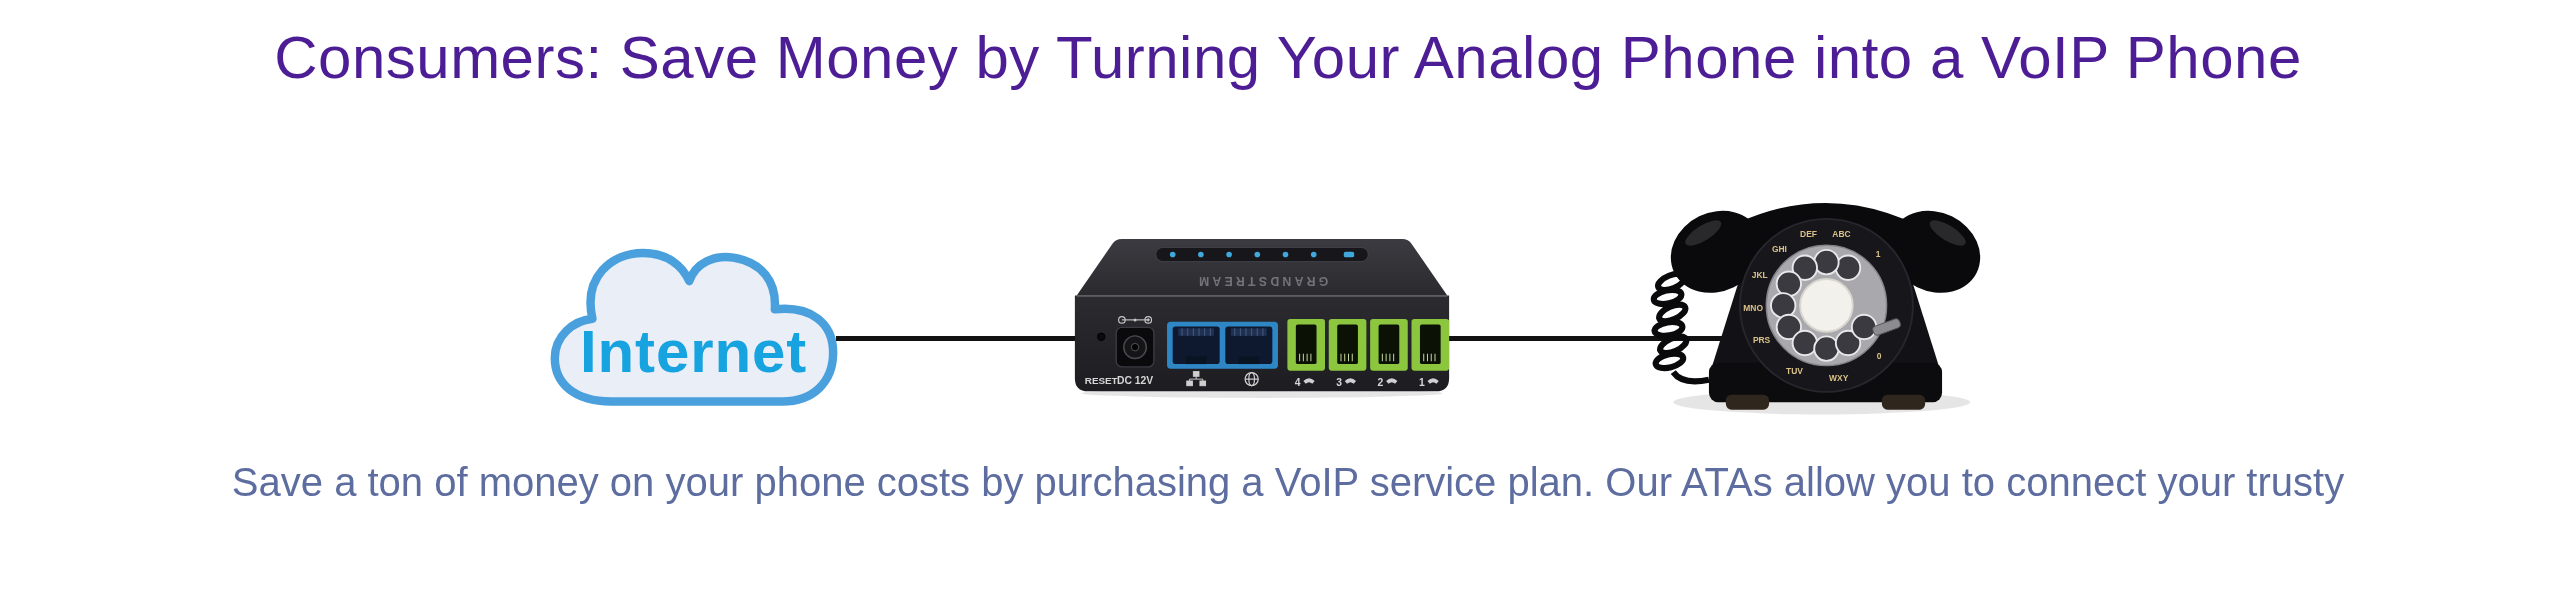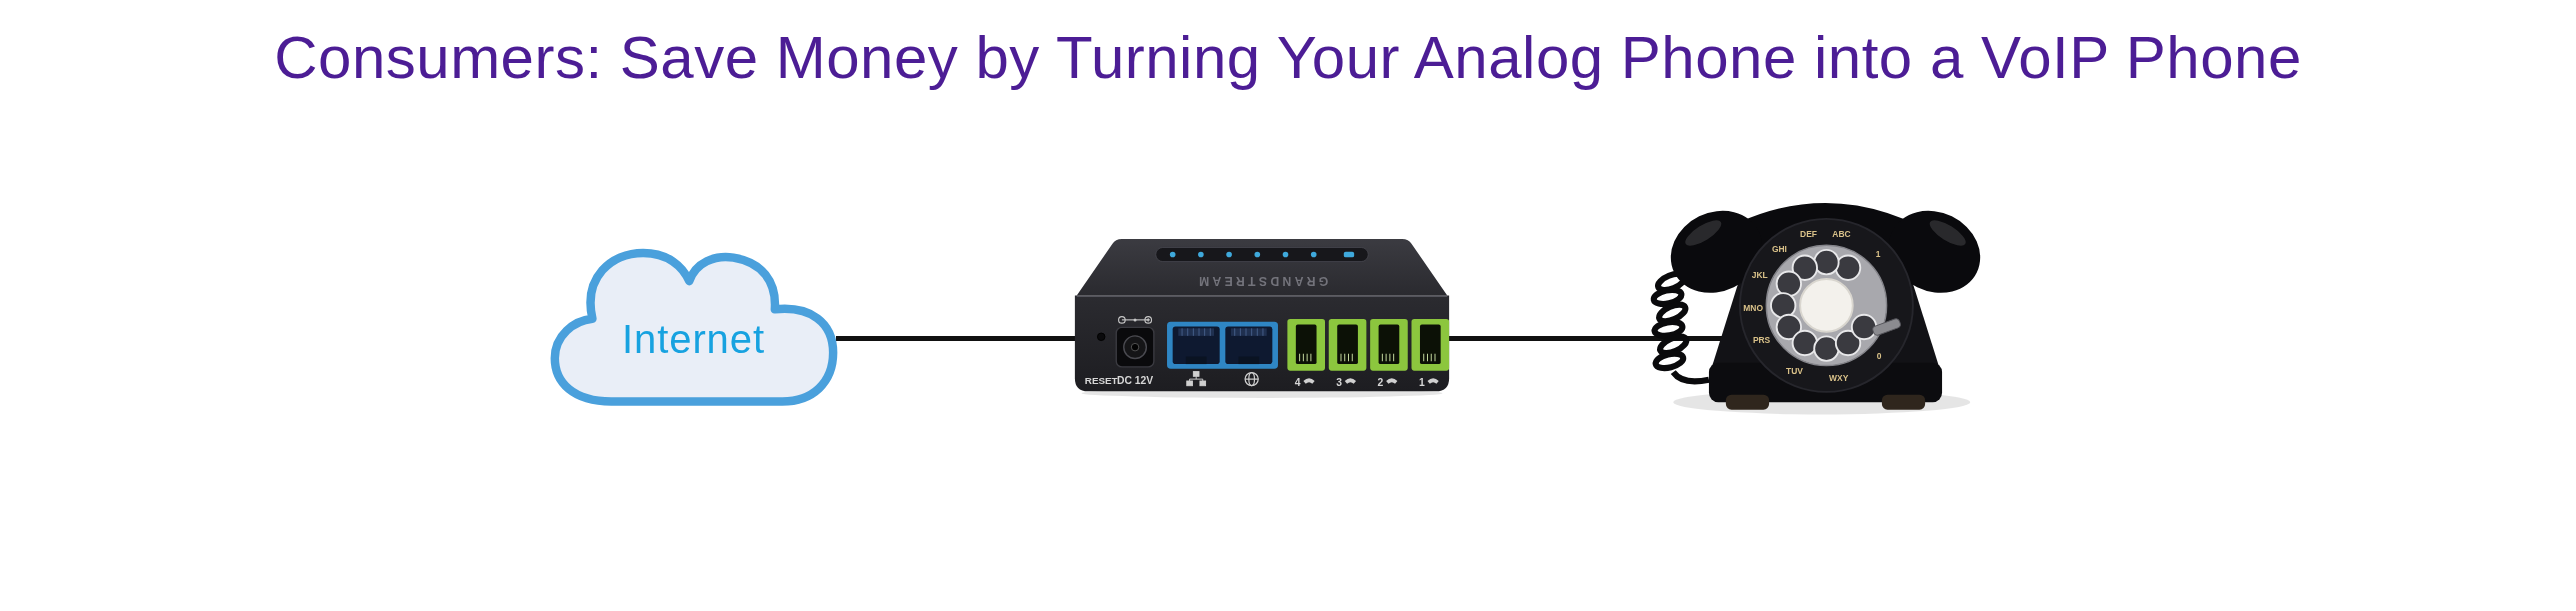--- a/index.html
+++ b/index.html
@@ -23,21 +23,21 @@
   }
   .connector.left  { left:836px;  top:336px; width:247px; }
   .connector.right { left:1446px; top:336px; width:320px; }
   .cloud-wrap {
     position:absolute; left:536px; top:215px; width:315px; height:200px; z-index:2;
   }
   .cloud-wrap svg { position:absolute; left:0; top:0; }
   .cloud-label {
     position:absolute; left:0; top:102px; width:100%;
     text-align:center;
-    font-size:40px; font-weight:400; color:#17a2e0;
+    font-size:60px; font-weight:700; color:#17a2e0;
     letter-spacing:0.9px;
     z-index:3;
   }
   .ata-wrap {
     position:absolute; left:1073px; top:237px; width:378px; height:162px; z-index:2;
   }
   .phone-wrap {
     position:absolute; left:1622px; top:139px; width:407px; height:282px; z-index:2;
   }
   .caption {
@@ -288,16 +288,17 @@
           <text x="148" y="217">PRS</text>
           <text x="183" y="250">TUV</text>
           <text x="230" y="257">WXY</text>
           <text x="273" y="234">0</text>
         </g>
       </g>
     </svg>
   </div>
 
   <div class="caption">
+    <div>Save a ton of money on your phone costs by purchasing a VoIP service plan. Our ATAs allow you to connect your trusty</div>
   </div>
 
 </div>
 
 
 </body></html>

